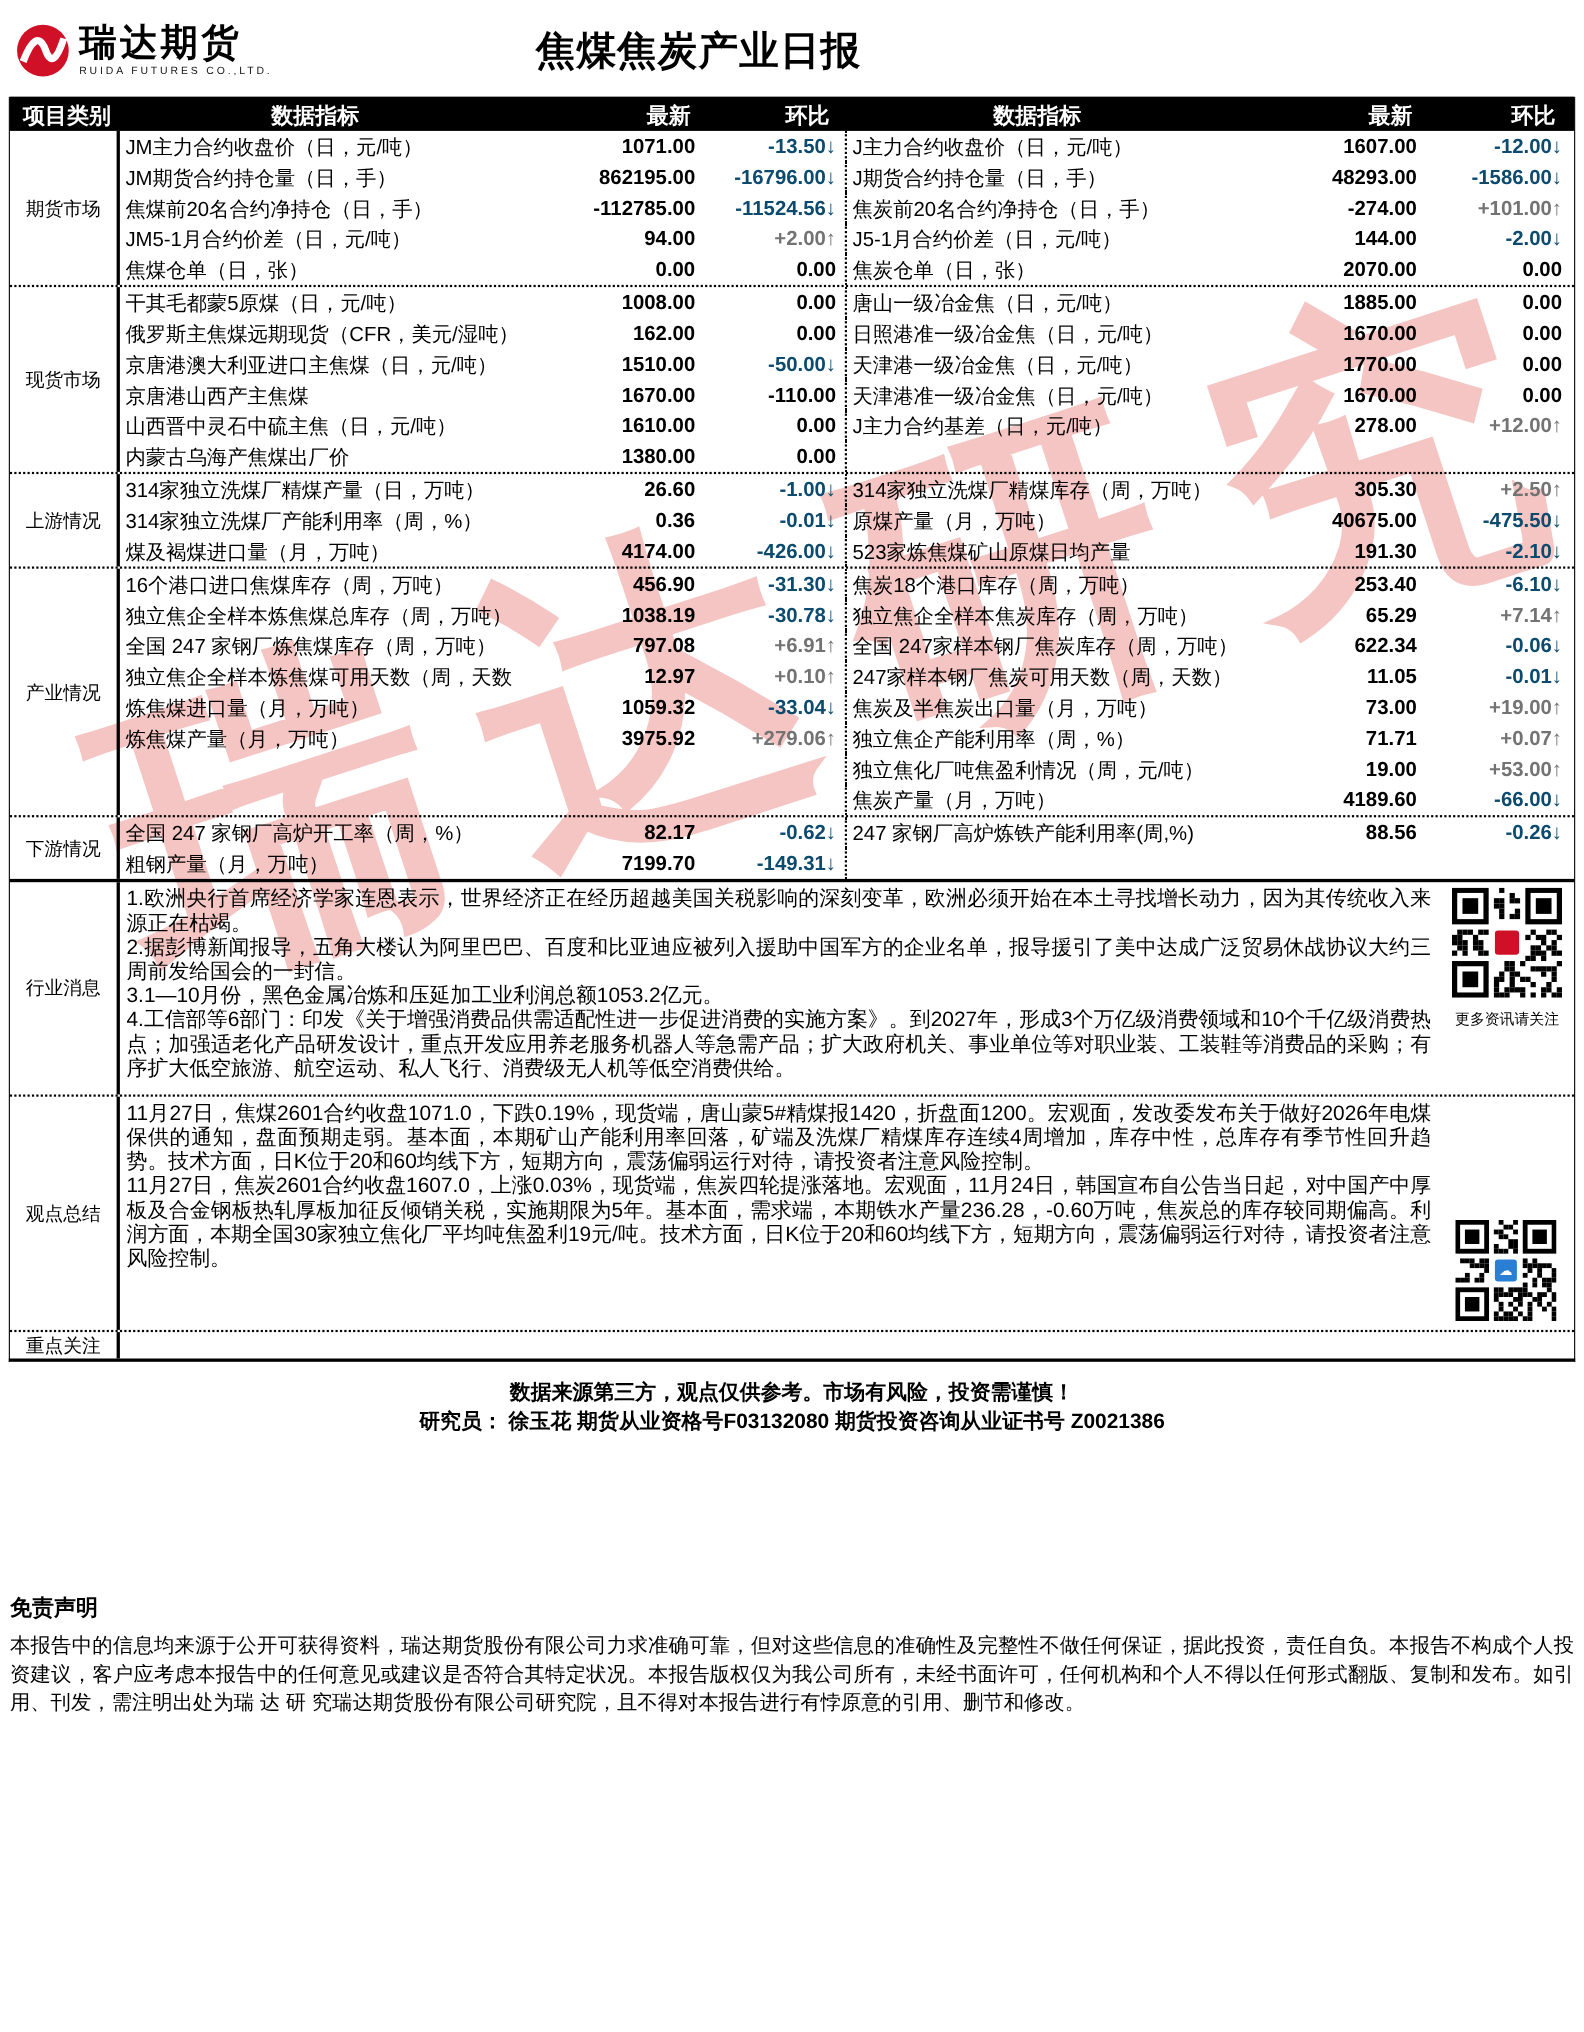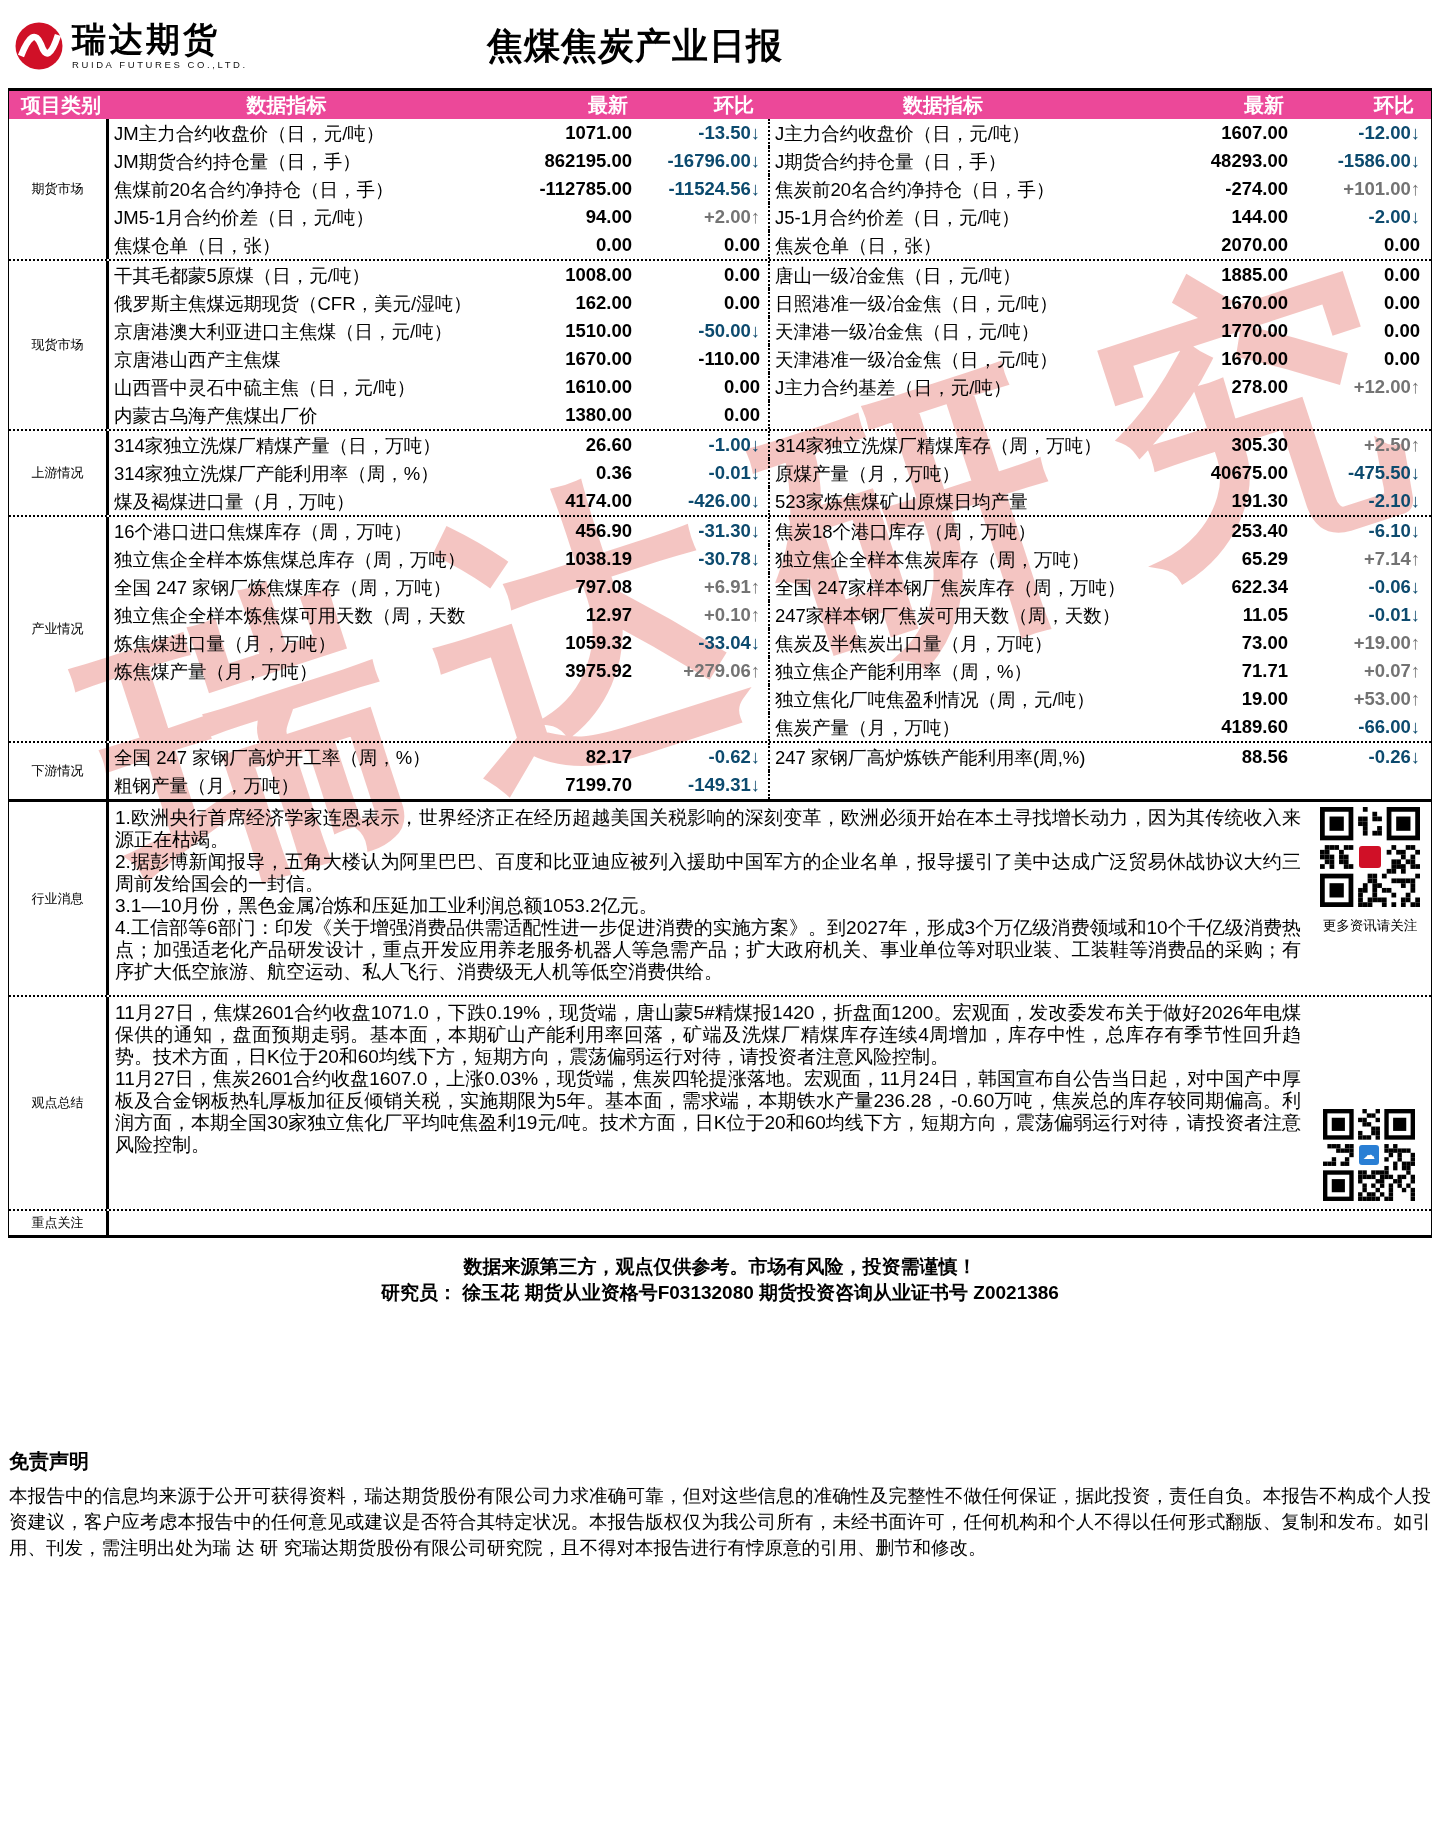--- a/index.html
+++ b/index.html
@@ -17,29 +17,29 @@
   .brand{display:flex;align-items:center;padding-left:14px}
   .brand svg{width:50px;height:50px;margin-top:4px}
   .brand-txt{margin-left:8px;line-height:1}
   .brand-cn{font-size:34px;font-weight:700;letter-spacing:3px}
   .brand-en{font-size:9.5px;letter-spacing:2.6px;color:#111;margin-top:4px}
   .title{font-size:36px;font-weight:700;text-align:center;letter-spacing:1px}
   .date{font-size:30px;font-weight:700;text-align:right;padding-right:230px}
 
   
   .report{position:relative;z-index:2;margin:0 8px;border-left:1px solid #000;border-right:1px solid #000;border-bottom:3px solid #000}
-  .thead{display:grid;grid-template-columns:97px 361px 175px 126px 350px 180px 130px;background:#ec4899;color:#fff;
+  .thead{display:grid;grid-template-columns:97px 361px 175px 126px 350px 180px 130px;background:#000000;color:#fff;
     font-weight:700;font-size:20px;height:31px;align-items:center;border-top:3px solid #000}
   .thead .h-cat{padding-left:12px}
   .thead .h-ind{text-align:center}
   .thead .h-num{text-align:right;padding-right:14px}
 
   .sec{display:flex;border-top:2px dotted #000}
   .sec.first{border-top:none}
-  .cat{width:97px;display:flex;align-items:center;justify-content:center;font-size:13px;flex:none}
+  .cat{width:97px;display:flex;align-items:center;justify-content:center;font-size:17px;flex:none}
   .secbody{flex:1;border-left:3px solid #000;position:relative}
   .row{display:grid;grid-template-columns:358px 175px 126px 350px 180px 130px;height:28px;align-items:center}
   .cell{font-size:18.5px;white-space:nowrap;overflow:hidden}
   .ind{padding-left:5px}
   .val{font-weight:700;text-align:right;padding-right:10px}
   .chg{font-weight:700;text-align:right;padding-right:8px}
   .chg.up{color:#737373}
   .chg.down{color:#0c4a6e}
   .c4{border-left:2px dotted #000;height:28px;display:flex;align-items:center}
 

